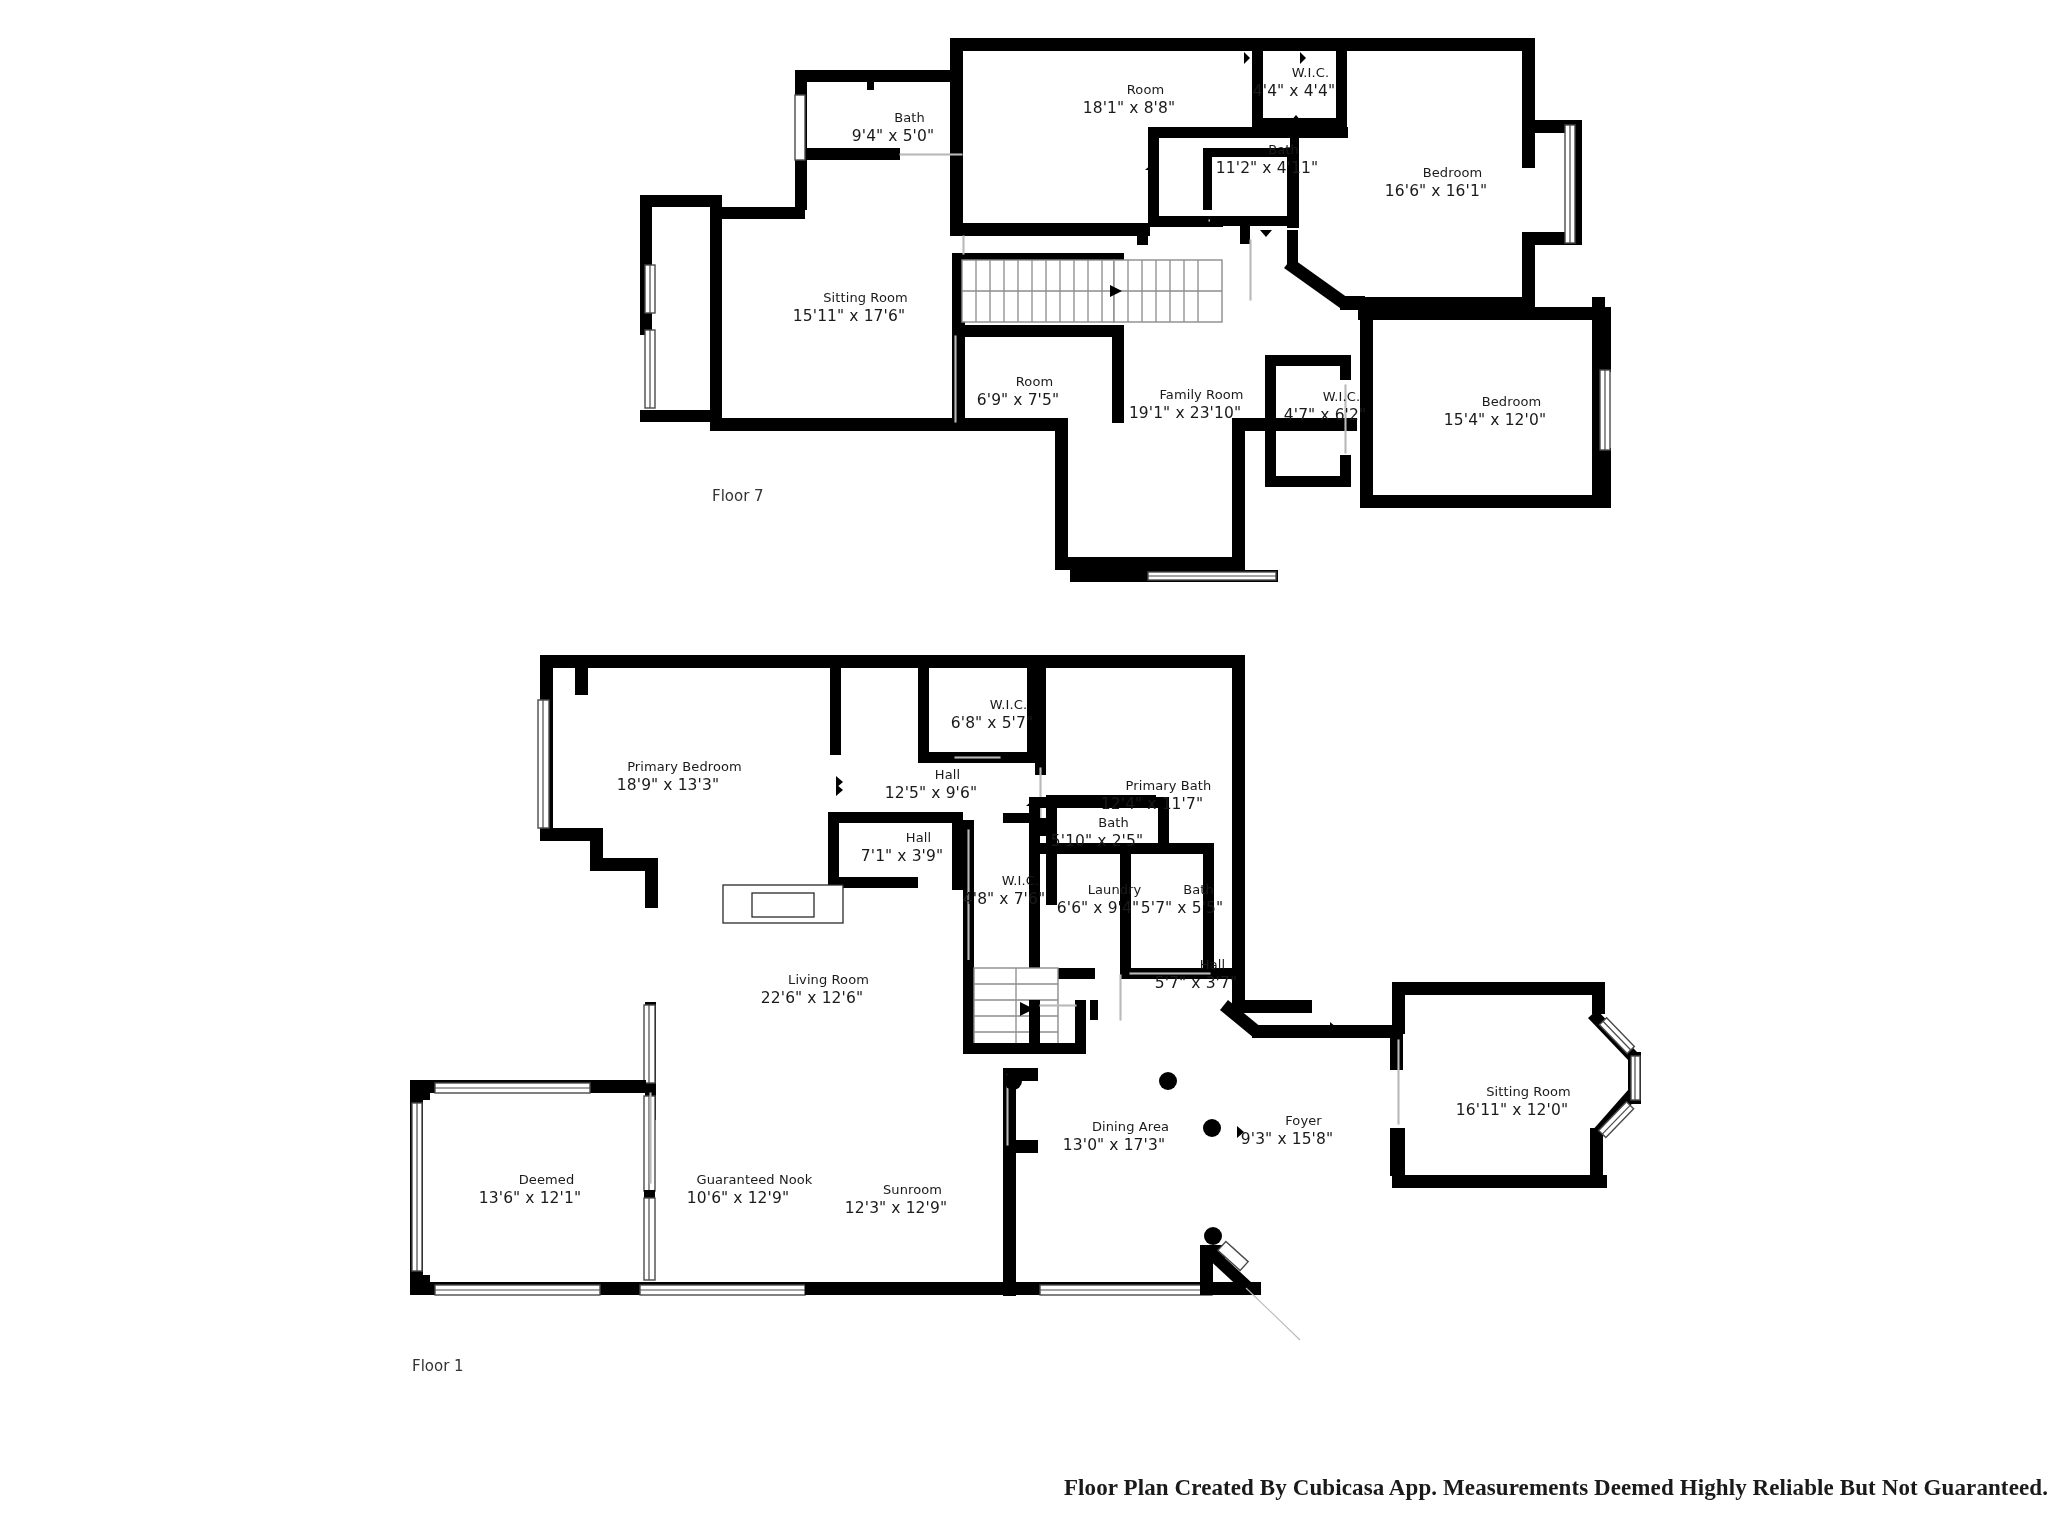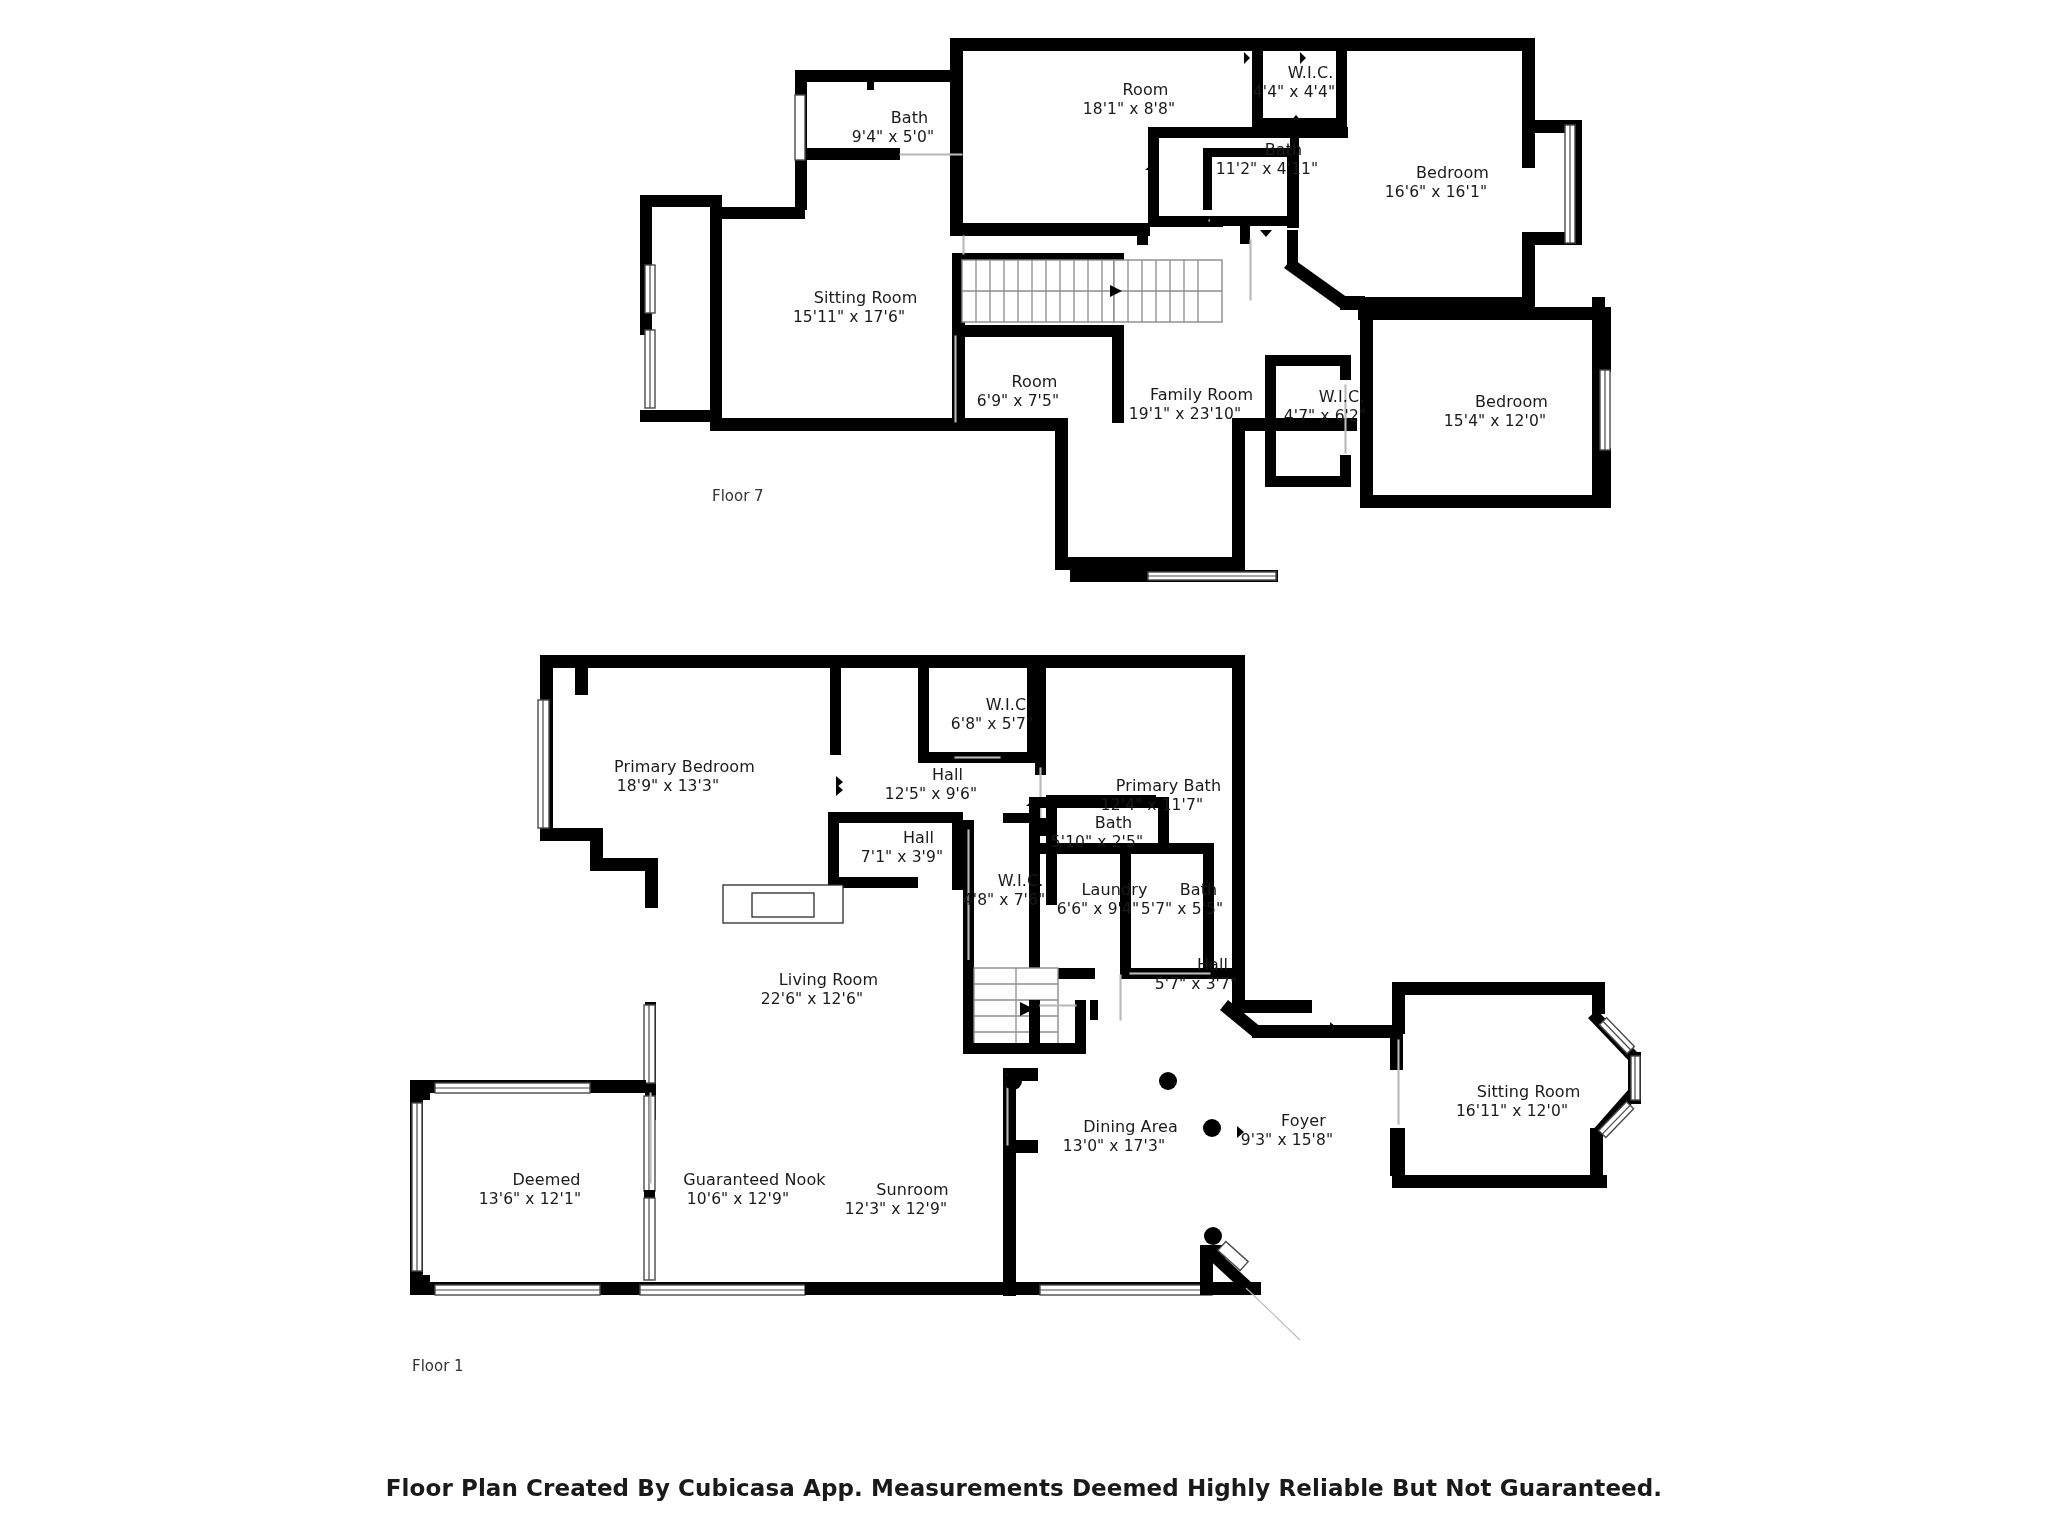--- a/index.html
+++ b/index.html
@@ -41,45 +41,46 @@
   .room-label {
     position: absolute;
     text-align: center;
     line-height: 1.28;
     white-space: nowrap;
     transform: translate(-50%, -50%);
     pointer-events: none;
   }
   .room-label .rname {
     display: block;
-    font-size: 16px;
+    font-size: 13px;
     letter-spacing: 0.1px;
     padding-left: 33px;
   }
   .room-label .rdim {
     display: block;
     font-size: 15.5px;
     letter-spacing: 0.1px;
   }
   .floor-label {
     position: absolute;
     font-size: 15px;
     color: #333333;
     white-space: nowrap;
   }
   .footer-note {
     position: absolute;
     left: 0;
     right: 0;
     top: 1475px;
-    text-align: center;
+    text-align: right;
     font-size: 23px;
     font-weight: bold;
     color: #1a1a1a;
     letter-spacing: 0.1px;
+    font-family: Liberation Serif, serif;
   }
 </style>
 </head>
 <body>
 
 <div id="plan-root">
 
   <svg class="floorplan" viewBox="0 0 2048 1536" aria-hidden="true">
     <defs>
       <pattern id="diag" width="14" height="14" patternUnits="userSpaceOnUse" patternTransform="rotate(45)">

